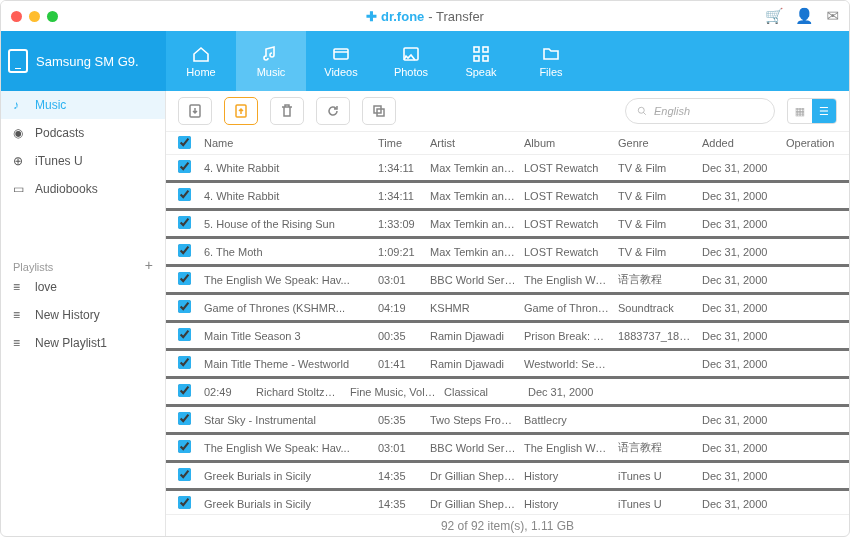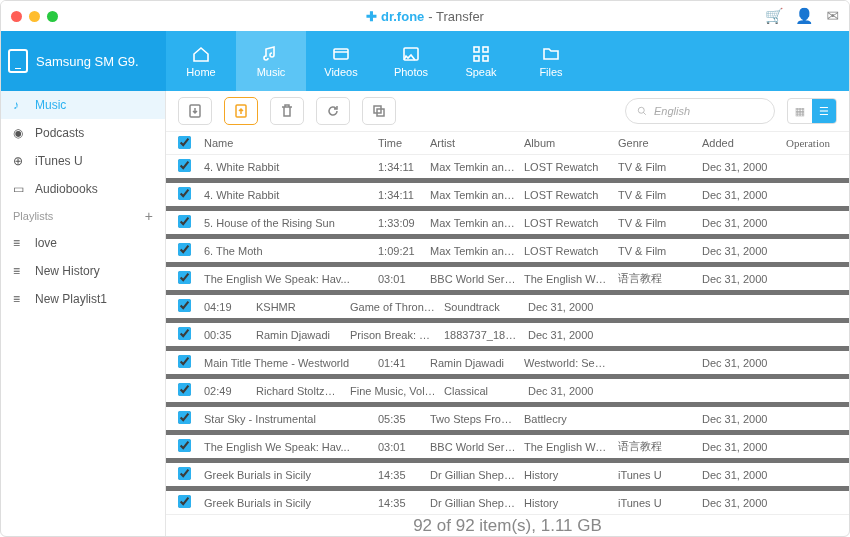--- a/index.html
+++ b/index.html
@@ -22,47 +22,47 @@
 .navitem { width: 70px; display: flex; flex-direction: column; align-items: center; justify-content: center; color: #fff; font-size: 11px; gap: 4px; cursor: pointer; }
 .navitem.active { background: #5cc5f5; }
 .navicon { width: 20px; height: 18px; }
 .navicon svg { stroke: #fff; stroke-width: 1.6; fill: none; }
 
 .body { flex: 1; display: flex; overflow: hidden; }
 
 .sidebar { width: 165px; border-right: 1px solid #e5e5e5; display: flex; flex-direction: column; font-size: 12px; color: #555; overflow-y: auto; }
 .side-item { height: 28px; display: flex; align-items: center; padding: 0 12px; gap: 8px; cursor: pointer; }
 .side-item.active { background: #eaf6fd; color: #2cb1f0; }
-.side-group { height: 26px; display: flex; align-items: center; justify-content: space-between; padding: 0 12px; color: #999; font-size: 11px; }
+.side-group { height: 26px; display: flex; align-items: flex-end; justify-content: space-between; padding: 0 12px; color: #999; font-size: 11px; margin-top: 44px; }
 .plus { font-size: 14px; color: #888; cursor: pointer; }
 .sicon { width: 14px; height: 14px; }
 
 .main { flex: 1; display: flex; flex-direction: column; overflow: hidden; }
 
 .toolbar { height: 40px; padding: 6px 12px; display: flex; align-items: center; gap: 12px; }
 .tbtn { width: 34px; height: 28px; border: 1px solid #ddd; border-radius: 5px; display: flex; align-items: center; justify-content: center; cursor: pointer; color: #888; }
 .tbtn.hl { border-color: #f5a623; color: #f5a623; }
 .tbtn svg { stroke: currentColor; stroke-width: 1.5; fill: none; }
 .spacer { flex: 1; }
 .search { width: 150px; height: 26px; border: 1px solid #ddd; border-radius: 13px; display: flex; align-items: center; padding: 0 10px; gap: 6px; color: #aaa; font-size: 11px; font-style: italic; }
 .view-toggle { display: flex; border: 1px solid #ddd; border-radius: 4px; overflow: hidden; }
 .vbtn { width: 24px; height: 24px; display: flex; align-items: center; justify-content: center; font-size: 11px; color: #aaa; cursor: pointer; }
 .vbtn.active { background: #2cb1f0; color: #fff; }
 
 .thead { height: 24px; display: flex; align-items: center; border-top: 1px solid #eee; border-bottom: 1px solid #eee; font-size: 11px; color: #666; padding: 0 12px; }
 .col-check { width: 26px; }
 .col-name { flex: 0 0 174px; } .col-time { flex: 0 0 52px; } .col-artist { flex: 0 0 94px; }
-.col-album { flex: 0 0 94px; } .col-genre { flex: 0 0 84px; } .col-added { flex: 0 0 84px; } .col-op { flex: 1; font-family: Liberation Serif, serif; }
+.col-album { flex: 0 0 94px; } .col-genre { flex: 0 0 84px; } .col-added { flex: 0 0 84px; } .col-op { flex: 1; }
 
 .tbody { flex: 1; overflow-y: auto; }
-.row { height: 28px; display: flex; align-items: center; padding: 0 12px; border-bottom: 5px solid #737373; font-size: 11px; color: #666; }
+.row { height: 28px; display: flex; align-items: center; padding: 0 12px; border-bottom: 3px solid #737373; font-size: 11px; color: #666; }
 .cell { white-space: nowrap; overflow: hidden; text-overflow: ellipsis; padding-right: 8px; }
 input[type=checkbox] { width: 13px; height: 13px; accent-color: #2cb1f0; }
 
-.status { height: 22px; border-top: 1px solid #eee; display: flex; align-items: center; justify-content: center; font-size: 17px; color: #888; }
+.status { height: 22px; border-top: 1px solid #eee; display: flex; align-items: center; justify-content: center; font-size: 12px; color: #888; }
 </style>
 </head>
 <body>
 
 <div class="titlebar">
   <div class="traffic">
     <div class="dot r"></div>
     <div class="dot y"></div>
     <div class="dot g"></div>
   </div>
@@ -269,29 +269,31 @@
           <div class="cell col-name">The English We Speak: Hav...</div>
           <div class="cell col-time">03:01</div>
           <div class="cell col-artist">BBC World Service</div>
           <div class="cell col-album">The English We Sp...</div>
           <div class="cell col-genre">语言教程</div>
           <div class="cell col-added">Dec 31, 2000</div>
           <div class="cell col-op"></div>
         </div>
         <div class="row">
           <div class="col-check"><input type="checkbox" checked="" style=""></div>
+          <div class="cell col-name">Game of Thrones (KSHMR...</div>
           <div class="cell col-time">04:19</div>
           <div class="cell col-artist">KSHMR</div>
           <div class="cell col-album">Game of Thrones (...</div>
           <div class="cell col-genre">Soundtrack</div>
           <div class="cell col-added">Dec 31, 2000</div>
           <div class="cell col-op"></div>
         </div>
         <div class="row">
           <div class="col-check"><input type="checkbox" checked="" style=""></div>
+          <div class="cell col-name">Main Title Season 3</div>
           <div class="cell col-time">00:35</div>
           <div class="cell col-artist">Ramin Djawadi</div>
           <div class="cell col-album">Prison Break: Seas...</div>
           <div class="cell col-genre">1883737_189882</div>
           <div class="cell col-added">Dec 31, 2000</div>
           <div class="cell col-op"></div>
         </div>
         <div class="row">
           <div class="col-check"><input type="checkbox" checked="" style=""></div>
           <div class="cell col-name">Main Title Theme - Westworld</div>

